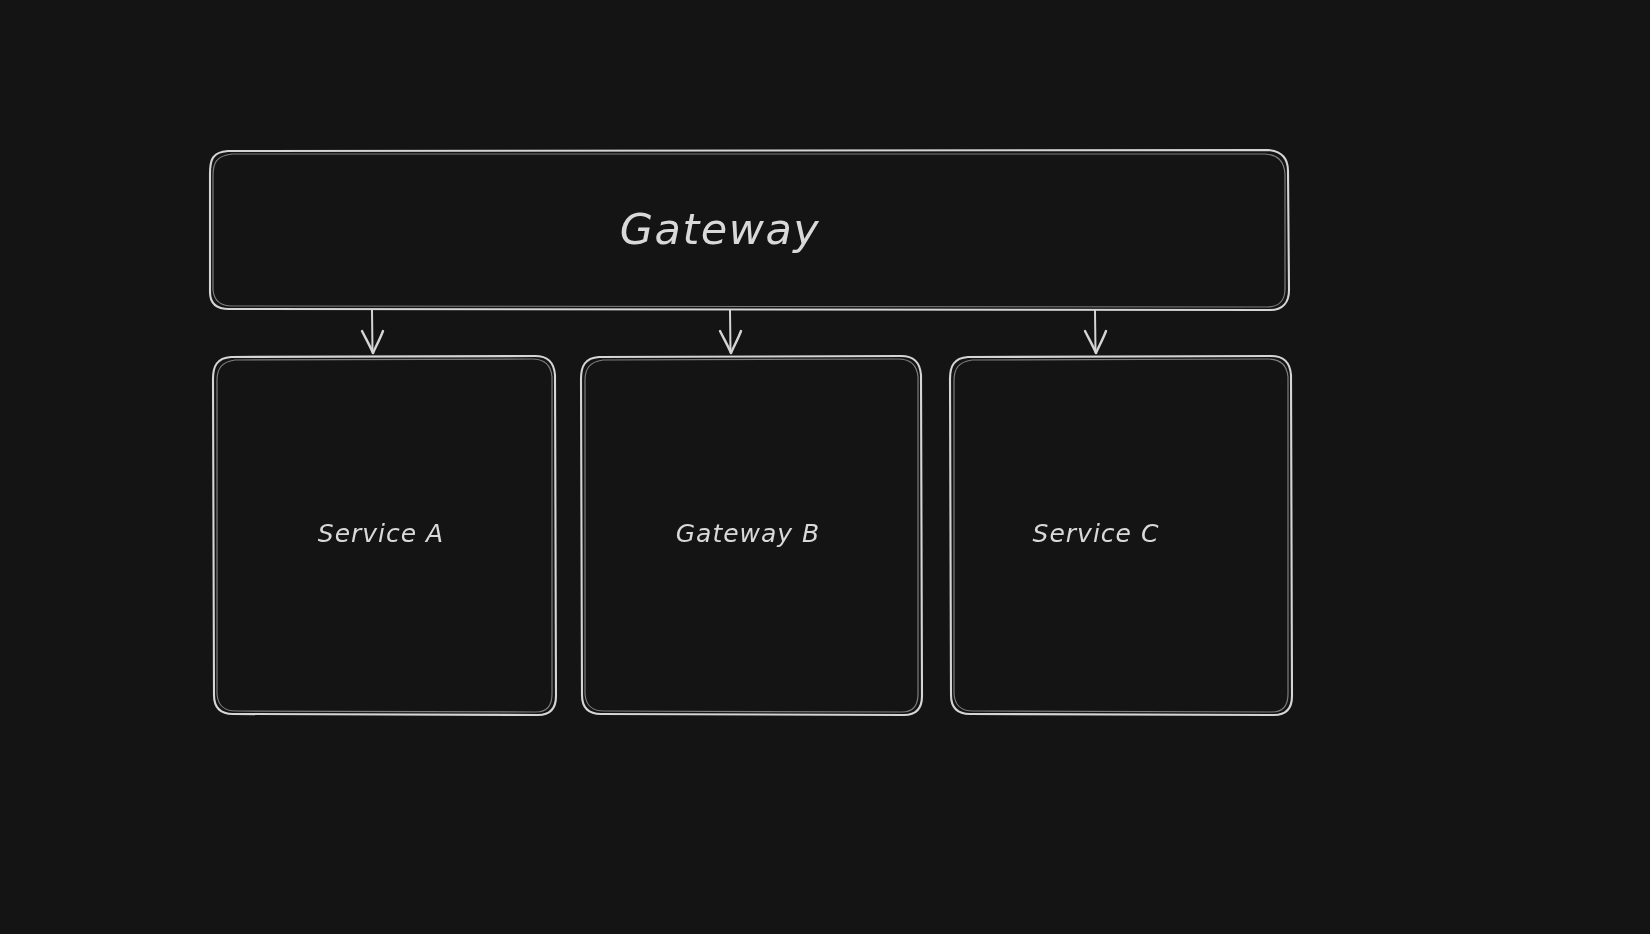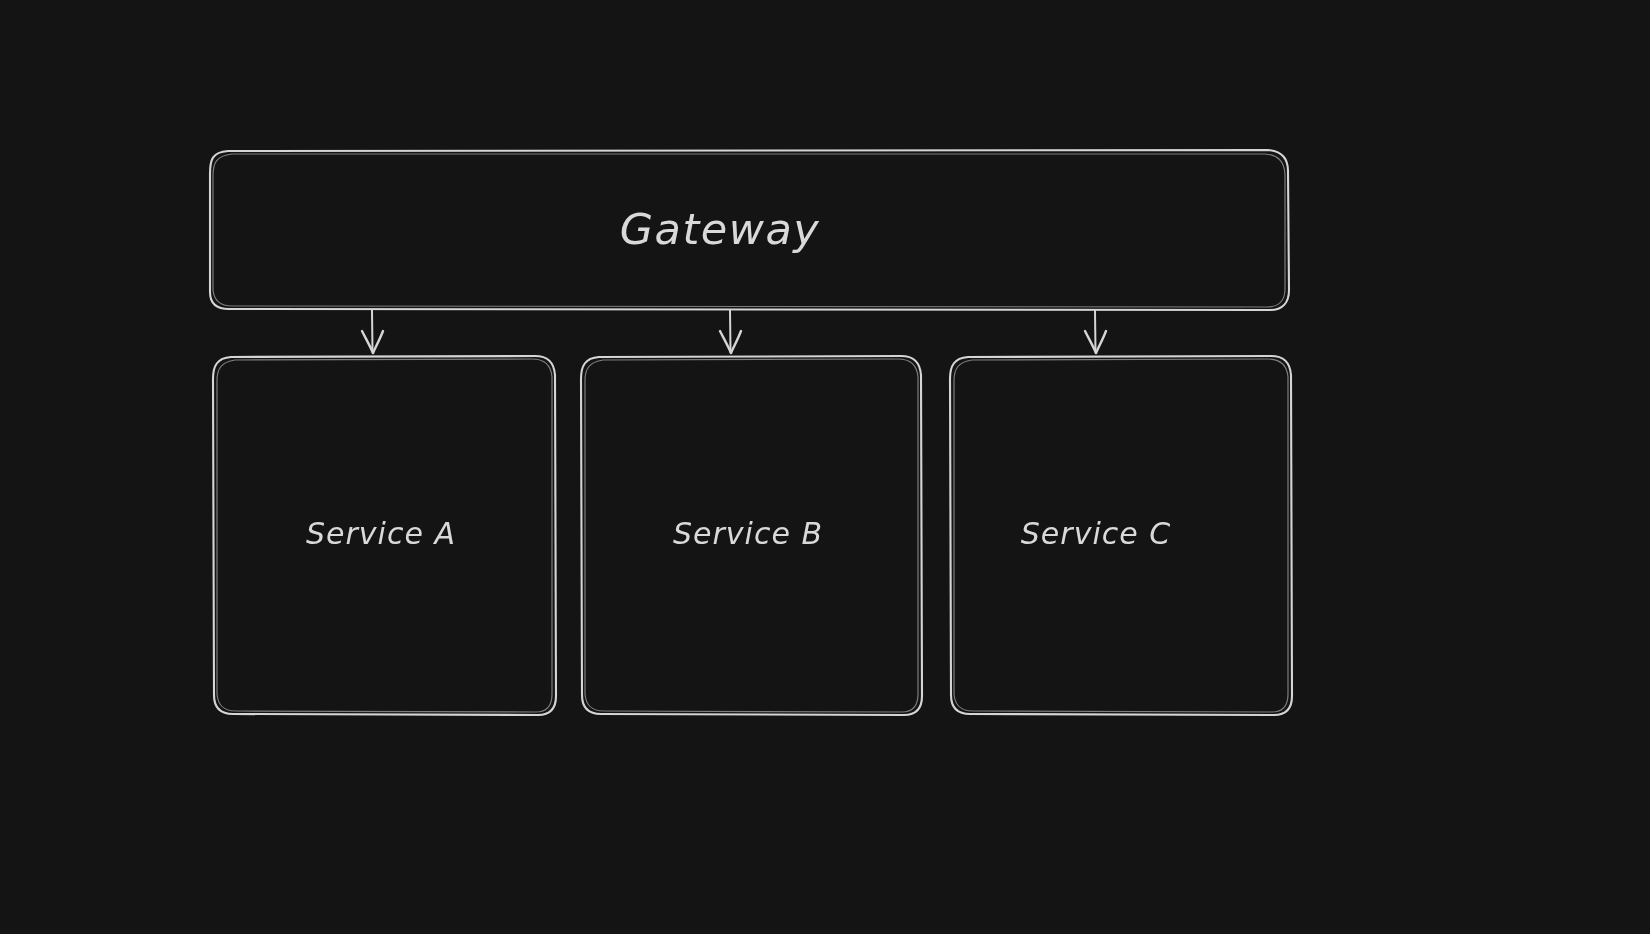--- a/index.html
+++ b/index.html
@@ -35,21 +35,21 @@
     white-space: nowrap;
     text-align: center;
     transform: translate(-50%, -50%);
     user-select: none;
   }
   .label-gateway {
     font-size: 43px;
     letter-spacing: 1.5px;
   }
   .label-service {
-    font-size: 30px;
+    font-size: 25px;
     letter-spacing: 1px;
   }
 </style>
 </head>
 <body>
 
 <div id="canvas">
 
   <svg id="sketch-svg" viewBox="0 0 1650 934" xmlns="http://www.w3.org/2000/svg">
 
@@ -154,17 +154,17 @@
       <path d="M 1085 331 C 1089 339, 1093 346, 1096 353" fill="none" stroke="#d5d5d5" stroke-width="2.4" stroke-linecap="round"></path>
       <path d="M 1106 331 C 1103 339, 1099 346, 1096 353" fill="none" stroke="#d5d5d5" stroke-width="2.4" stroke-linecap="round"></path>
     </g>
 
   </svg>
 
   <div class="node-label label-gateway" style="left:720px; top:229px;">Gateway</div>
 
   <div class="node-label label-service" style="left:381px; top:533px;">Service A</div>
 
-  <div class="node-label label-service" style="left:748px; top:533px;">Service B</div>
+  <div class="node-label label-service" style="left:748px; top:533px;">Gateway B</div>
 
   <div class="node-label label-service" style="left:1096px; top:533px;">Service C</div>
 
 </div>
 
 </body></html>

